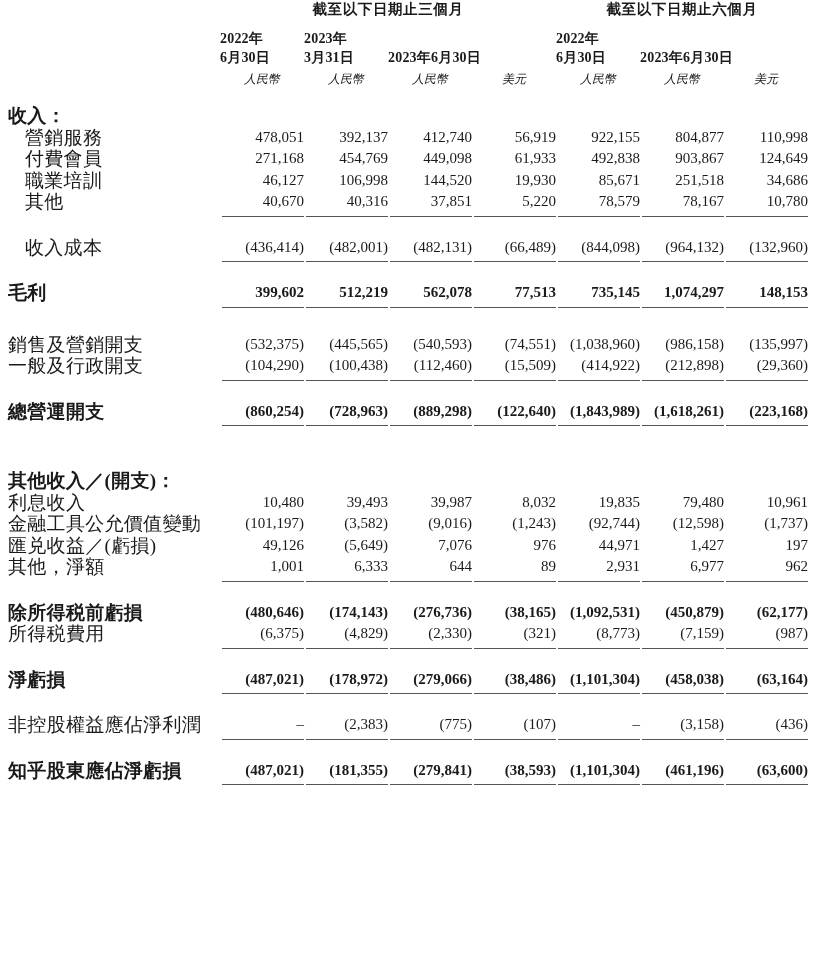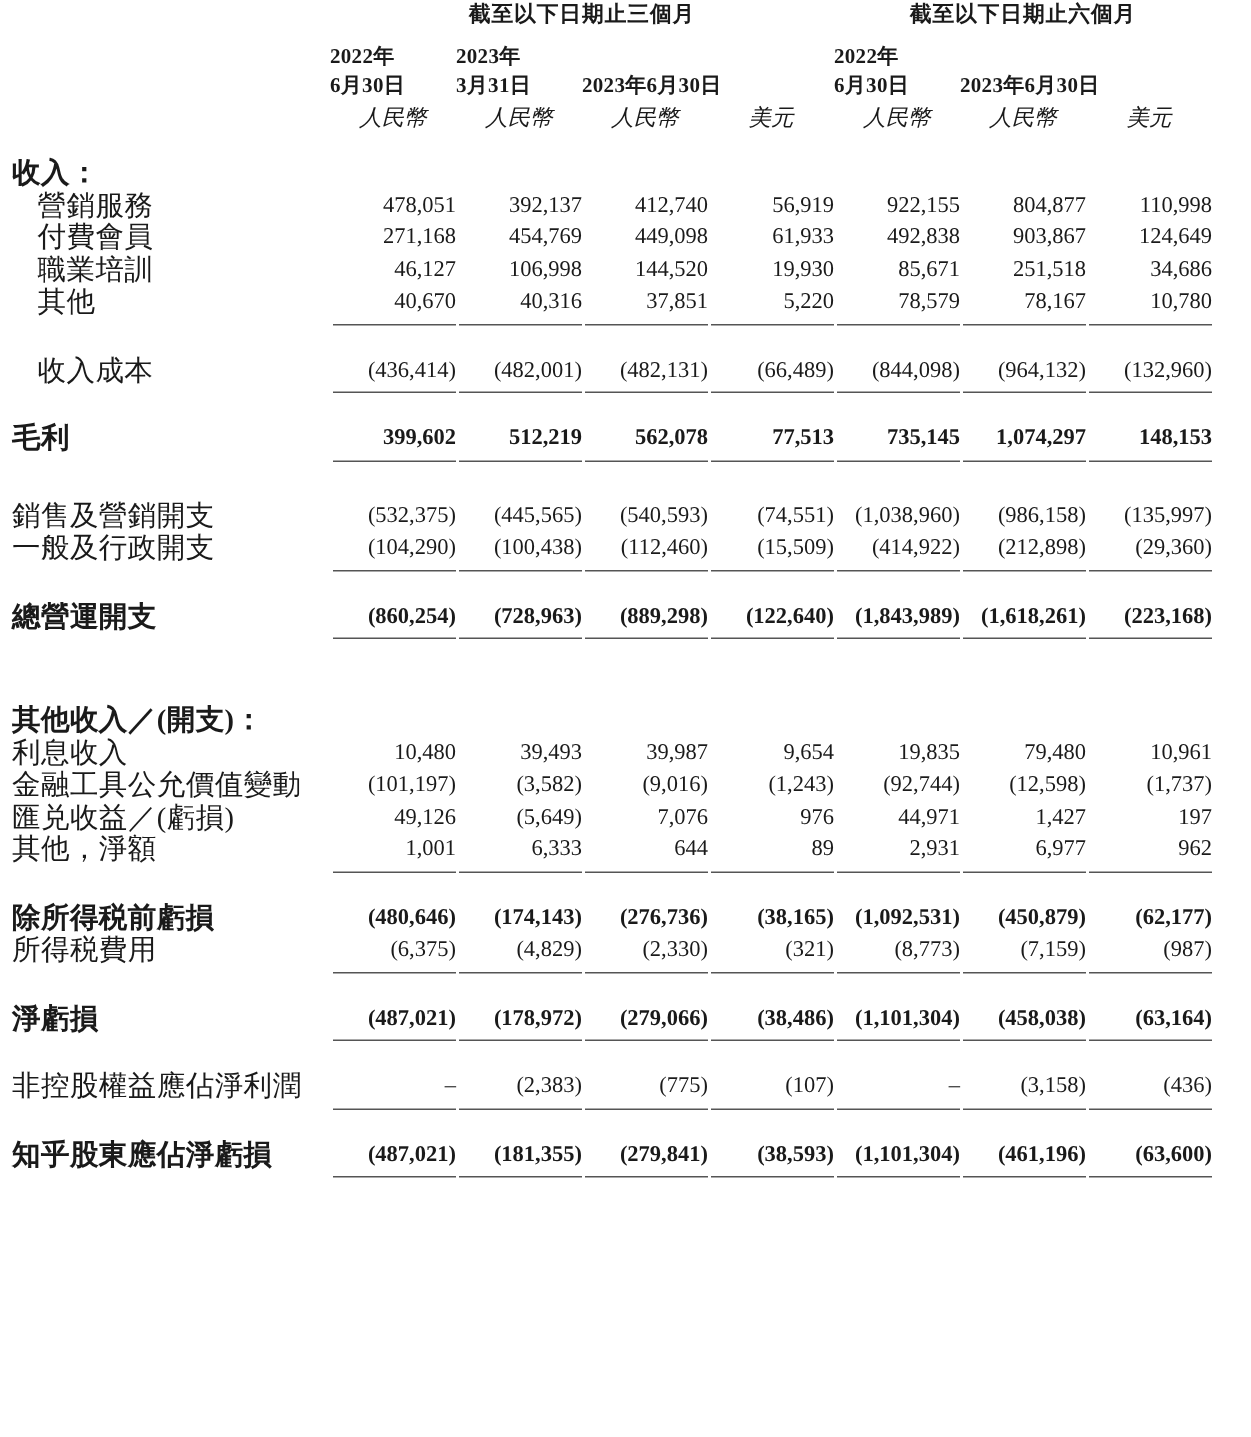--- a/index.html
+++ b/index.html
@@ -55,21 +55,21 @@
   .hdr-line {
     text-align: left;
     font-size: 14px;
     font-weight: bold;
     white-space: nowrap;
     letter-spacing: 0.2px;
     line-height: 19px;
   }
   .hdr-cur {
     text-align: center;
-    font-size: 15px;
+    font-size: 12px;
     font-style: italic;
     white-space: nowrap;
     line-height: 19px;
     padding-bottom: 2px;
     padding-top: 3px;
   }
   .hdr-spacer-row td { height: 14px; }
 
   
   .lbl {
@@ -286,21 +286,21 @@
           <td class="num bold"></td>
           <td class="num bold"></td>
           <td class="num bold"></td>
           <td class="num bold"></td>
         </tr>
         <tr>
           <td class="lbl">利息收入</td>
           <td class="num">10,480</td>
           <td class="num">39,493</td>
           <td class="num">39,987</td>
-          <td class="num">9,654</td>
+          <td class="num">8,032</td>
           <td class="num">19,835</td>
           <td class="num">79,480</td>
           <td class="num">10,961</td>
         </tr>
         <tr>
           <td class="lbl">金融工具公允價值變動</td>
           <td class="num">(101,197)</td>
           <td class="num">(3,582)</td>
           <td class="num">(9,016)</td>
           <td class="num">(1,243)</td>

